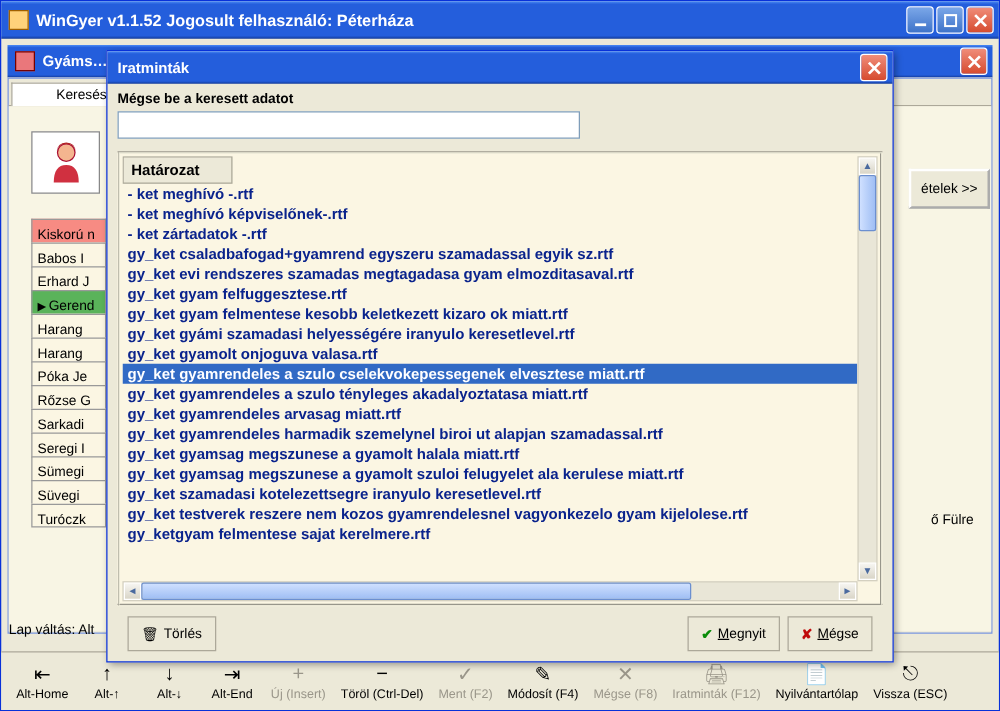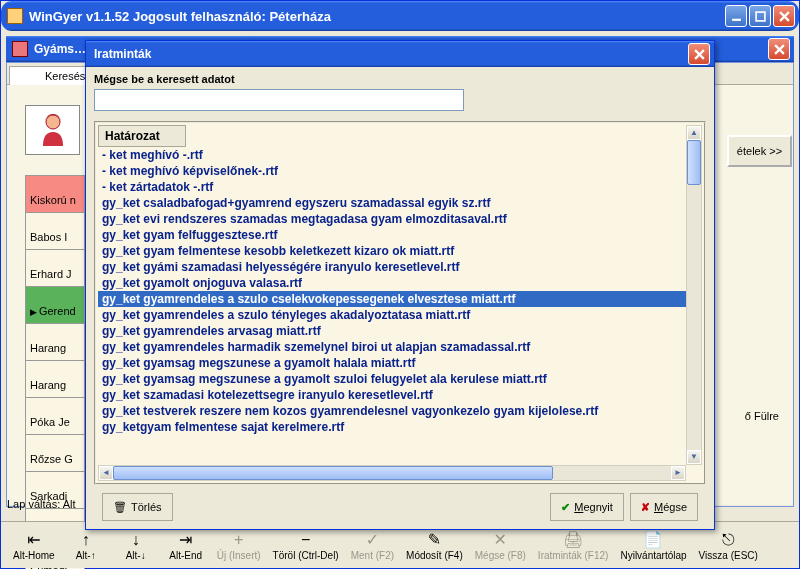--- a/index.html
+++ b/index.html
@@ -22,21 +22,20 @@
   }
   .main-titlebar {
     height: 30px;
     background: linear-gradient(to bottom,#4b8bf5 0%,#245edc 8%,#245edc 92%,#123a9a 100%);
     display: flex;
     align-items: center;
     color: #fff;
     font-weight: bold;
     font-size: 13px;
     padding-left: 6px;
-    border-radius: 11px;
   }
   .main-titlebar .app-icon { width:16px; height:16px; background:#ffd27a; border:1px solid #a06000; margin-right:6px; }
   .titlebar-controls { margin-left:auto; display:flex; gap:2px; margin-right:4px; }
   .tb-btn {
     width:22px; height:22px;
     background: linear-gradient(to bottom,#7ba7e8,#3e73c9);
     border:1px solid #fff; border-radius:3px;
     color:#fff; font-weight:bold;
     display:flex; align-items:center; justify-content:center;
     font-family: Arial;
@@ -81,21 +80,21 @@
     display:flex; align-items:center; justify-content:center;
   }
   .name-list {
     position:absolute; left:18px; top:90px;
     width:60px;
     display:flex; flex-direction:column;
   }
   .name-list .row {
     border:1px solid #999; border-bottom:none;
     background:#fbf6e3; height:19px; overflow:hidden; white-space:nowrap;
-    font-size:11px; padding:18px 4px;
+    font-size:11px; padding:6px 4px;
   }
   .name-list .row:last-child { border-bottom:1px solid #999; }
   .name-list .row.red { background:#f78b83; }
   .name-list .row.sel { background:#5ab35a; color:#000; }
   .name-list .row.sel::before { content:"▶"; color:#000; margin-right:2px; font-size:9px; }
   .btn-etelek {
     position:absolute; right:1px; top:50px;
     width:65px; height:32px;
     background:#ece9d8; border:2px outset #fff;
     font-size:11px;

